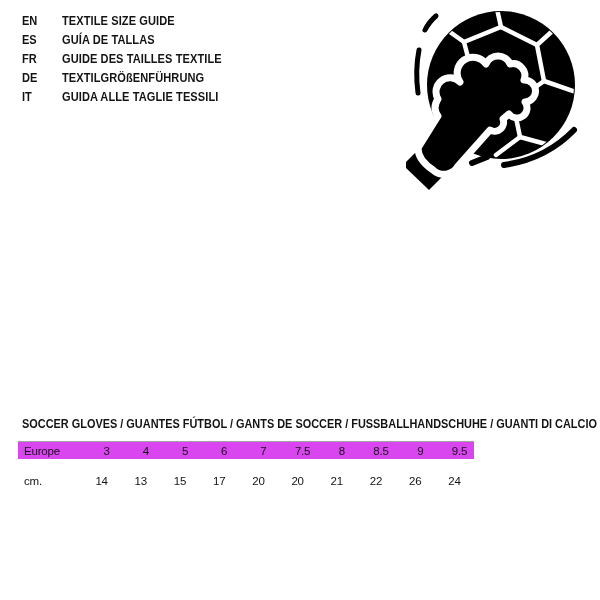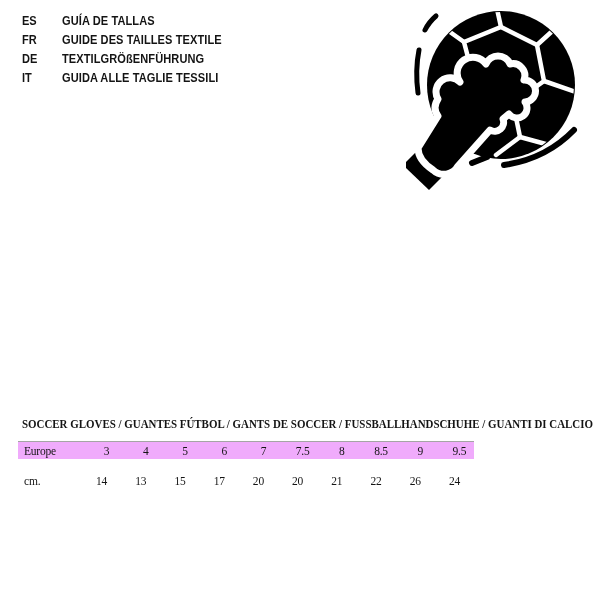--- a/index.html
+++ b/index.html
@@ -17,36 +17,40 @@
   }
   .lang-label{
     font-weight:bold;font-size:13px;letter-spacing:.1px;
     transform:scaleX(.85);transform-origin:left center;white-space:nowrap;
   }
 
   
   .icon-wrap{position:absolute;left:406px;top:2px;width:188px;height:200px;}
 
   
-  .guide{position:absolute;left:0;top:417px;width:492px;font-family:Liberation Serif, serif;}
+  .guide{position:absolute;left:0;top:417px;width:492px;}
   .guide-title{
     margin-left:22px;font-weight:bold;font-size:13px;white-space:nowrap;
     transform:scaleX(.84);transform-origin:left center;line-height:14px;
   }
   .size-table{margin:10px 18px 0 18px;}
   .t-row{display:flex;align-items:center;}
-  .t-row.row-europe{background:#f0abfc;border-top:1px solid #a5a5a5;height:17px;gap:10px;}
+  .t-row.row-europe{background:#d946ef;border-top:1px solid #a5a5a5;height:17px;gap:10px;}
   .t-row.row-cm{height:19px;margin-top:12px;}
   .t-label{flex:0 0 58px;width:58px;padding-left:6px;font-size:11.5px;letter-spacing:-.2px;}
   .t-cell{flex:1;text-align:center;font-size:11.5px;letter-spacing:-.2px;}
 </style>
 </head>
 <body>
 
 <div class="langs">
+  <div class="lang-row">
+    <span class="lang-code">EN</span>
+    <span class="lang-label">TEXTILE SIZE GUIDE</span>
+  </div>
   <div class="lang-row">
     <span class="lang-code">ES</span>
     <span class="lang-label">GUÍA DE TALLAS</span>
   </div>
   <div class="lang-row">
     <span class="lang-code">FR</span>
     <span class="lang-label">GUIDE DES TAILLES TEXTILE</span>
   </div>
   <div class="lang-row">
     <span class="lang-code">DE</span>

